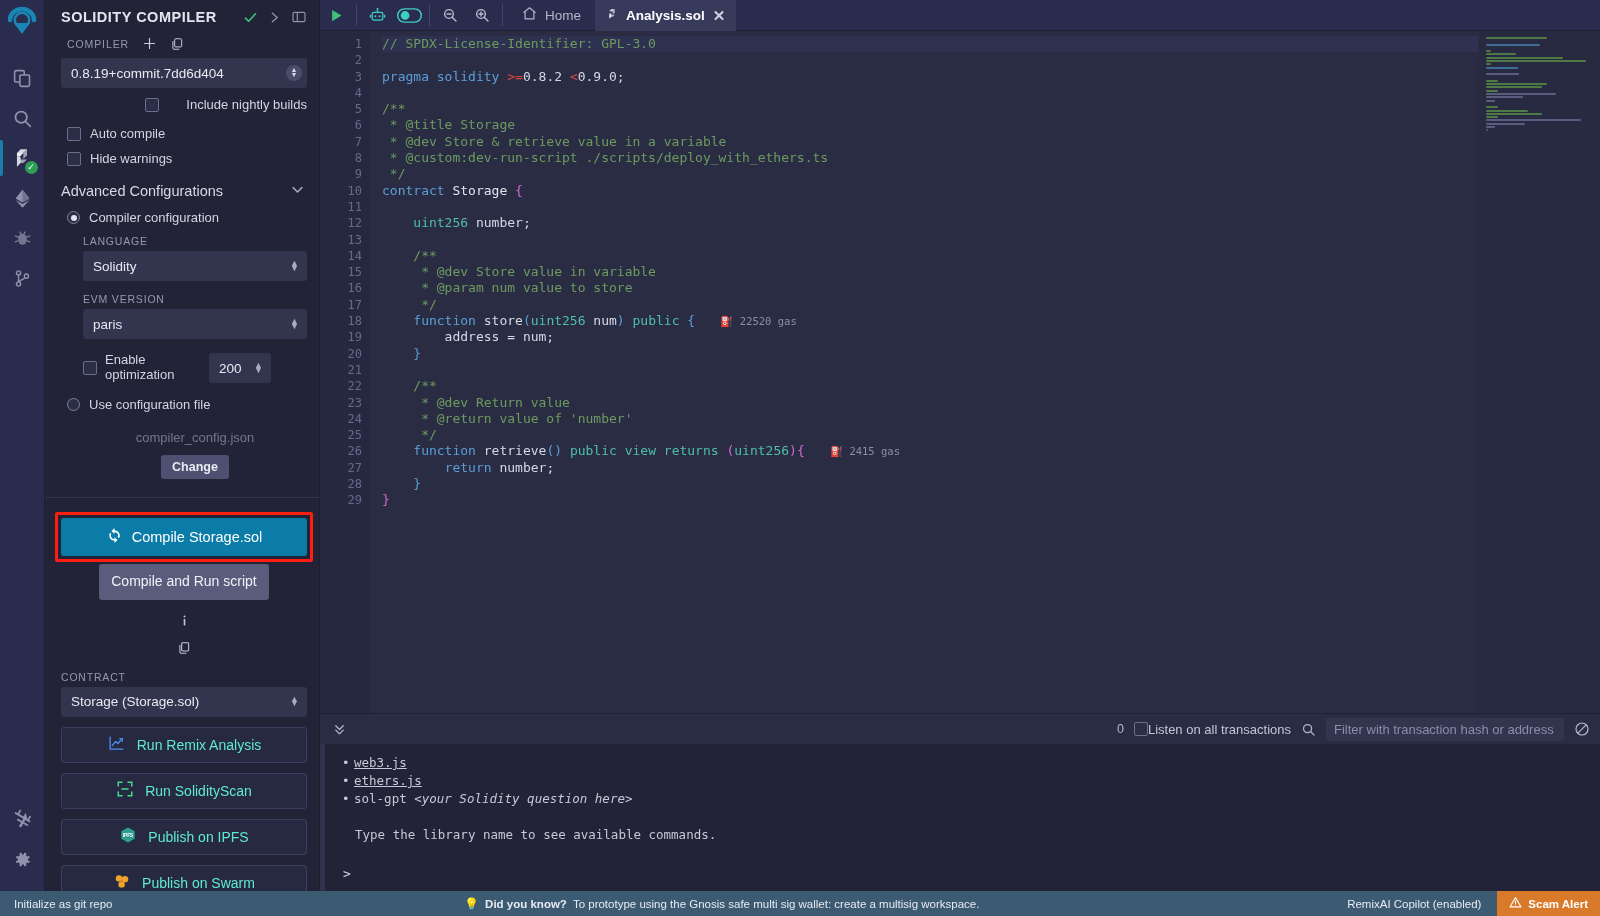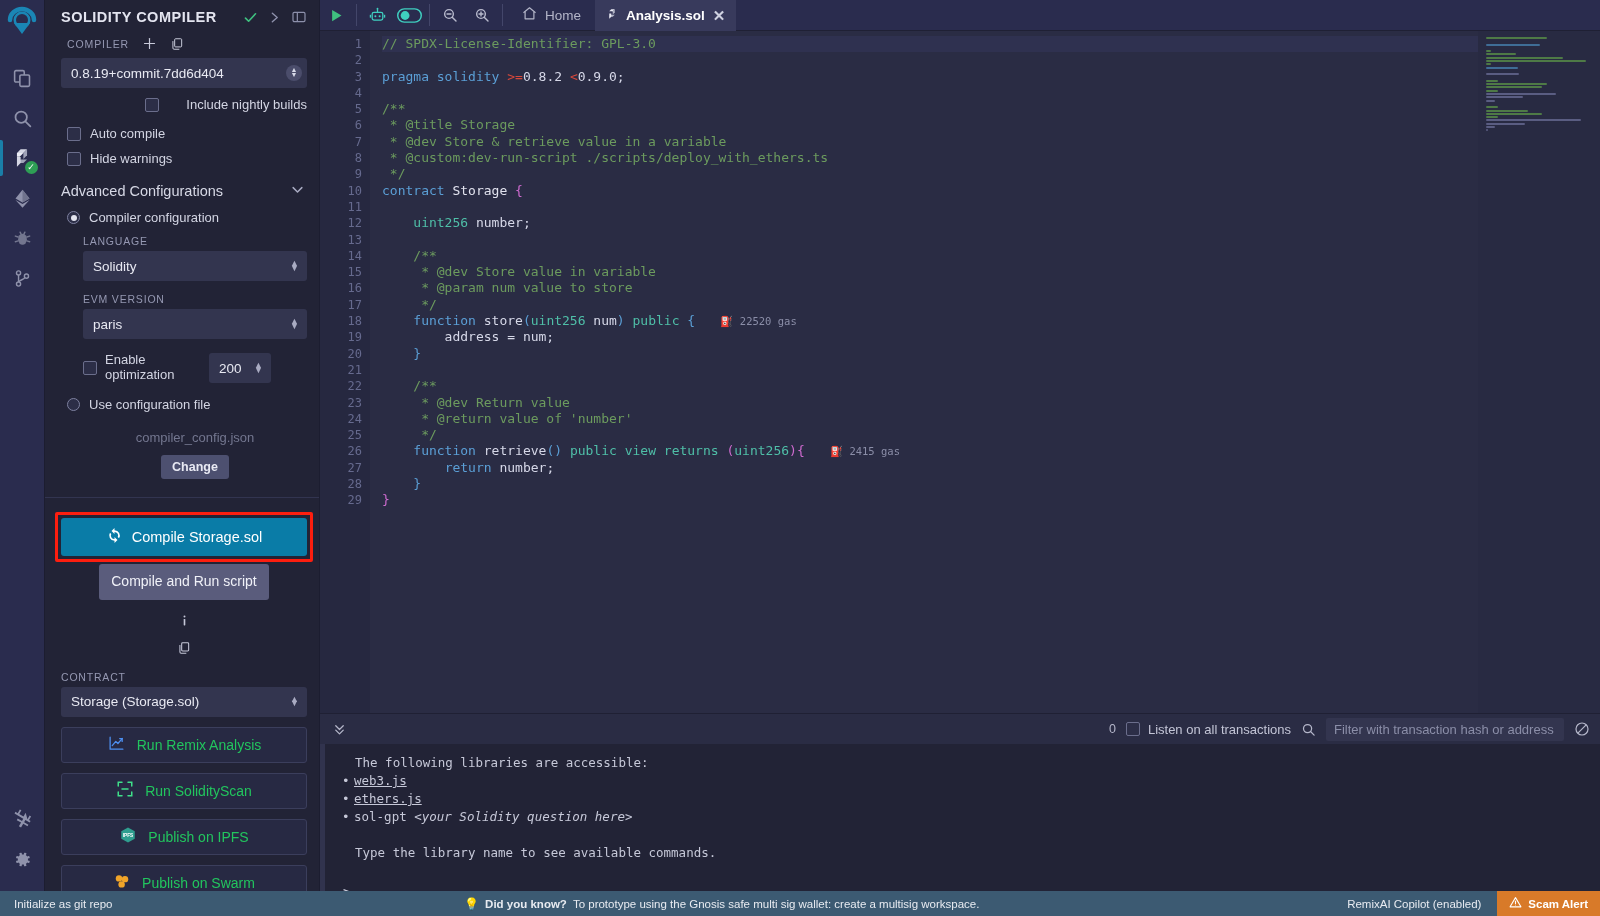--- a/index.html
+++ b/index.html
@@ -130,21 +130,21 @@
   .run-btn {
     background: #5a5c7c; color: #f0f1f8; border: none; border-radius: 3px;
     width: 170px; padding: 9px 6px; font-size: 14px; font-family: inherit;
     line-height: 1.25; cursor: pointer;
   }
   .mini-ico { color: #c5c7d8; cursor: pointer; display: flex; font-size: 14px; }
 
   .contract-group { margin-top: 16px; }
   .action-btn {
     width: 100%; height: 36px; margin-top: 10px; background: #272943;
-    border: 1px solid #3b3e5c; border-radius: 3px; color: #22c55e;
+    border: 1px solid #3b3e5c; border-radius: 3px; color: #5eead4;
     font-size: 14px; font-family: inherit; cursor: pointer;
     display: flex; align-items: center; justify-content: center; gap: 11px;
   }
 
   
   .editor-col { flex: 1; display: flex; flex-direction: column; min-width: 0; background: #ffffff; }
   .tabbar {
     height: 31px; background: #2a2c4e; display: flex; align-items: center;
     flex-shrink: 0; border-bottom: 1px solid #1f2034;
   }
@@ -200,21 +200,21 @@
 
   
   .terminal { height: 178px; background: #222336; display: flex; flex-direction: column; flex-shrink: 0; }
   .term-bar {
     height: 31px; background: #2a2c44; display: flex; align-items: center;
     padding: 0 10px 0 12px; gap: 10px; flex-shrink: 0; border-top: 1px solid #1f2034;
   }
   .term-toggle { color: #b5b7ca; cursor: pointer; display: flex; font-size: 13px; }
   .term-flex { flex: 1; }
   .term-count { color: #b5b7ca; font-size: 12.5px; }
-  .term-listen { display: flex; align-items: center; gap: 8px; color: #c3c5d6; font-size: 13px; cursor: pointer; }
+  .term-listen { display: flex; align-items: center; color: #c3c5d6; font-size: 13px; cursor: pointer; }
   .term-search-ico { color: #b5b7ca; display: flex; cursor: pointer; }
   .term-filter {
     background: #33354f; border: none; border-radius: 2px; height: 23px; width: 238px;
     color: #d6d8e6; font-size: 13px; padding: 0 8px; font-family: inherit;
   }
   .term-filter::placeholder { color: #8b8ea8; }
   .term-clear { color: #b5b7ca; display: flex; cursor: pointer; }
 
   .term-body {
     flex: 1; overflow: hidden; padding: 10px 0 0 12px; position: relative;
@@ -722,21 +722,20 @@
           <input class="term-filter" type="text" placeholder="Filter with transaction hash or address" style="">
           <span class="term-clear">
             <svg width="16" height="16" viewBox="0 0 24 24" fill="none" stroke="currentColor" stroke-width="1.8">
                 <circle cx="12" cy="12" r="9"></circle>
                 <line x1="5.8" y1="18.2" x2="18.2" y2="5.8"></line>
               </svg>
           </span>
         </div>
         <div class="term-body">
           <div class="term-vscroll"></div>
-          <div class="tl tl-indent">The following libraries are accessible:</div>
           <div class="tl tl-bullet"><span class="tl-link">web3.js</span></div>
           <div class="tl tl-bullet"><span class="tl-link">ethers.js</span></div>
           <div class="tl tl-bullet"><span>sol-gpt </span><span class="tl-ital">&lt;your Solidity question here&gt;</span></div>
           <div class="tl" style="height:18px"></div>
           <div class="tl tl-indent">Type the library name to see available commands.</div>
           <div class="term-prompt">&gt;</div>
         </div>
       </div>
     </div>
   </div>

